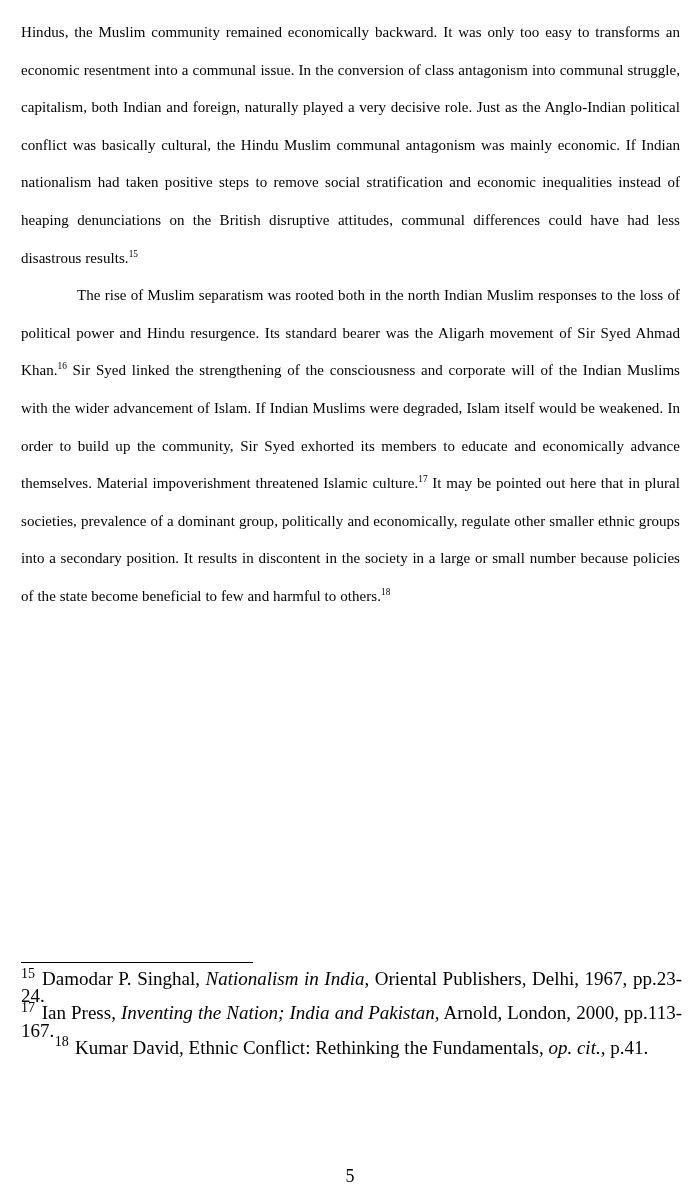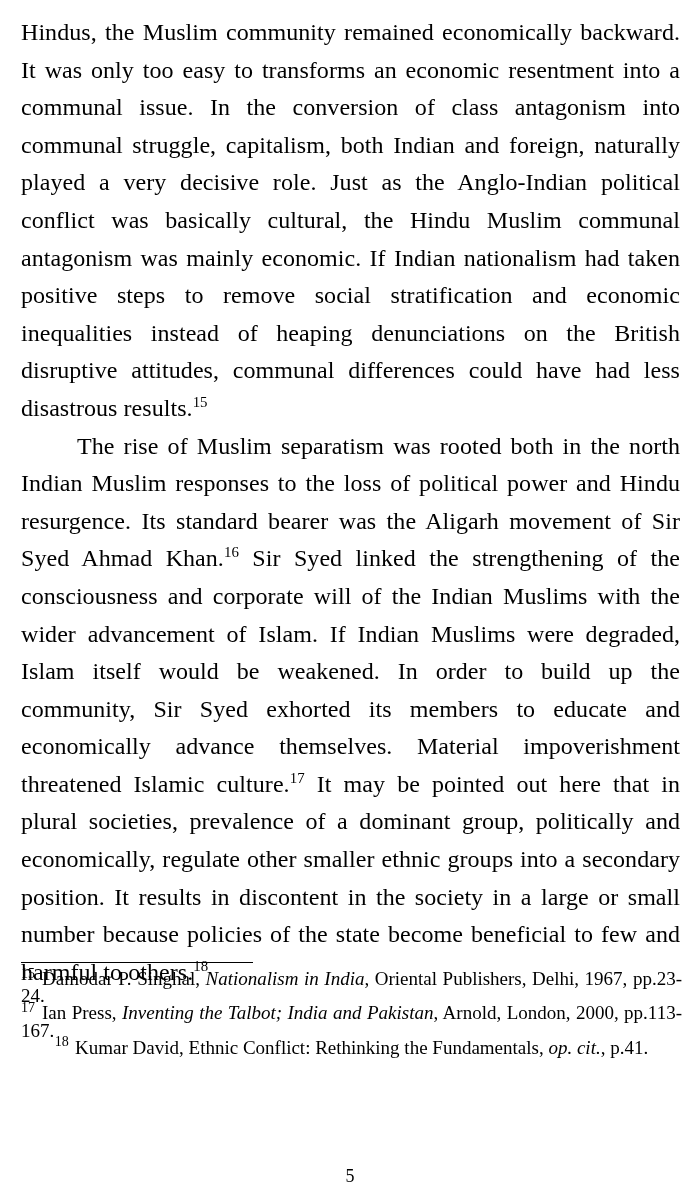--- a/index.html
+++ b/index.html
@@ -24,21 +24,21 @@
     box-sizing: border-box;
   }
   .body-area {
     position: absolute;
     left: 21px;
     top: 14px;
     width: 659px;
   }
   p.para {
     margin: 0;
-    font-size: 24px;
+    font-size: 15px;
     line-height: 37.6px;
     text-align: justify;
     text-justify: inter-word;
     -webkit-hyphens: none;
     hyphens: none;
     letter-spacing: 0.05px;
   }
   p.para.indent {
     text-indent: 56px;
   }
@@ -103,21 +103,21 @@
 
   </div>
 
   <div class="footnote-area">
 
     <div class="fn-rule"></div>
 
     <p class="footnote"><sup class="fnnum">15</sup><span> Damodar P. Singhal, </span><em class="ital">Nationalism in India</em><span>, Oriental Publishers, Delhi, 1967, pp.23-24.</span></p>
 
 
-    <p class="footnote"><sup class="fnnum">17</sup><span> Ian Press, </span><em class="ital">Inventing the Talbot; India and Pakistan</em><span>, Arnold, London, 2000, pp.113-167.</span></p>
+    <p class="footnote"><sup class="fnnum">17</sup><span> Ian Press, </span><em class="ital">Inventing the Nation; India and Pakistan</em><span>, Arnold, London, 2000, pp.113-167.</span></p>
 
     <p class="footnote last"><sup class="fnnum">18</sup><span> Kumar David, Ethnic Conflict: Rethinking the Fundamentals, </span><em class="ital">op. cit.</em><span>, p.41.</span></p>
 
   </div>
 
   <div class="page-number">5</div>
 
 </div>
 
 </body></html>

